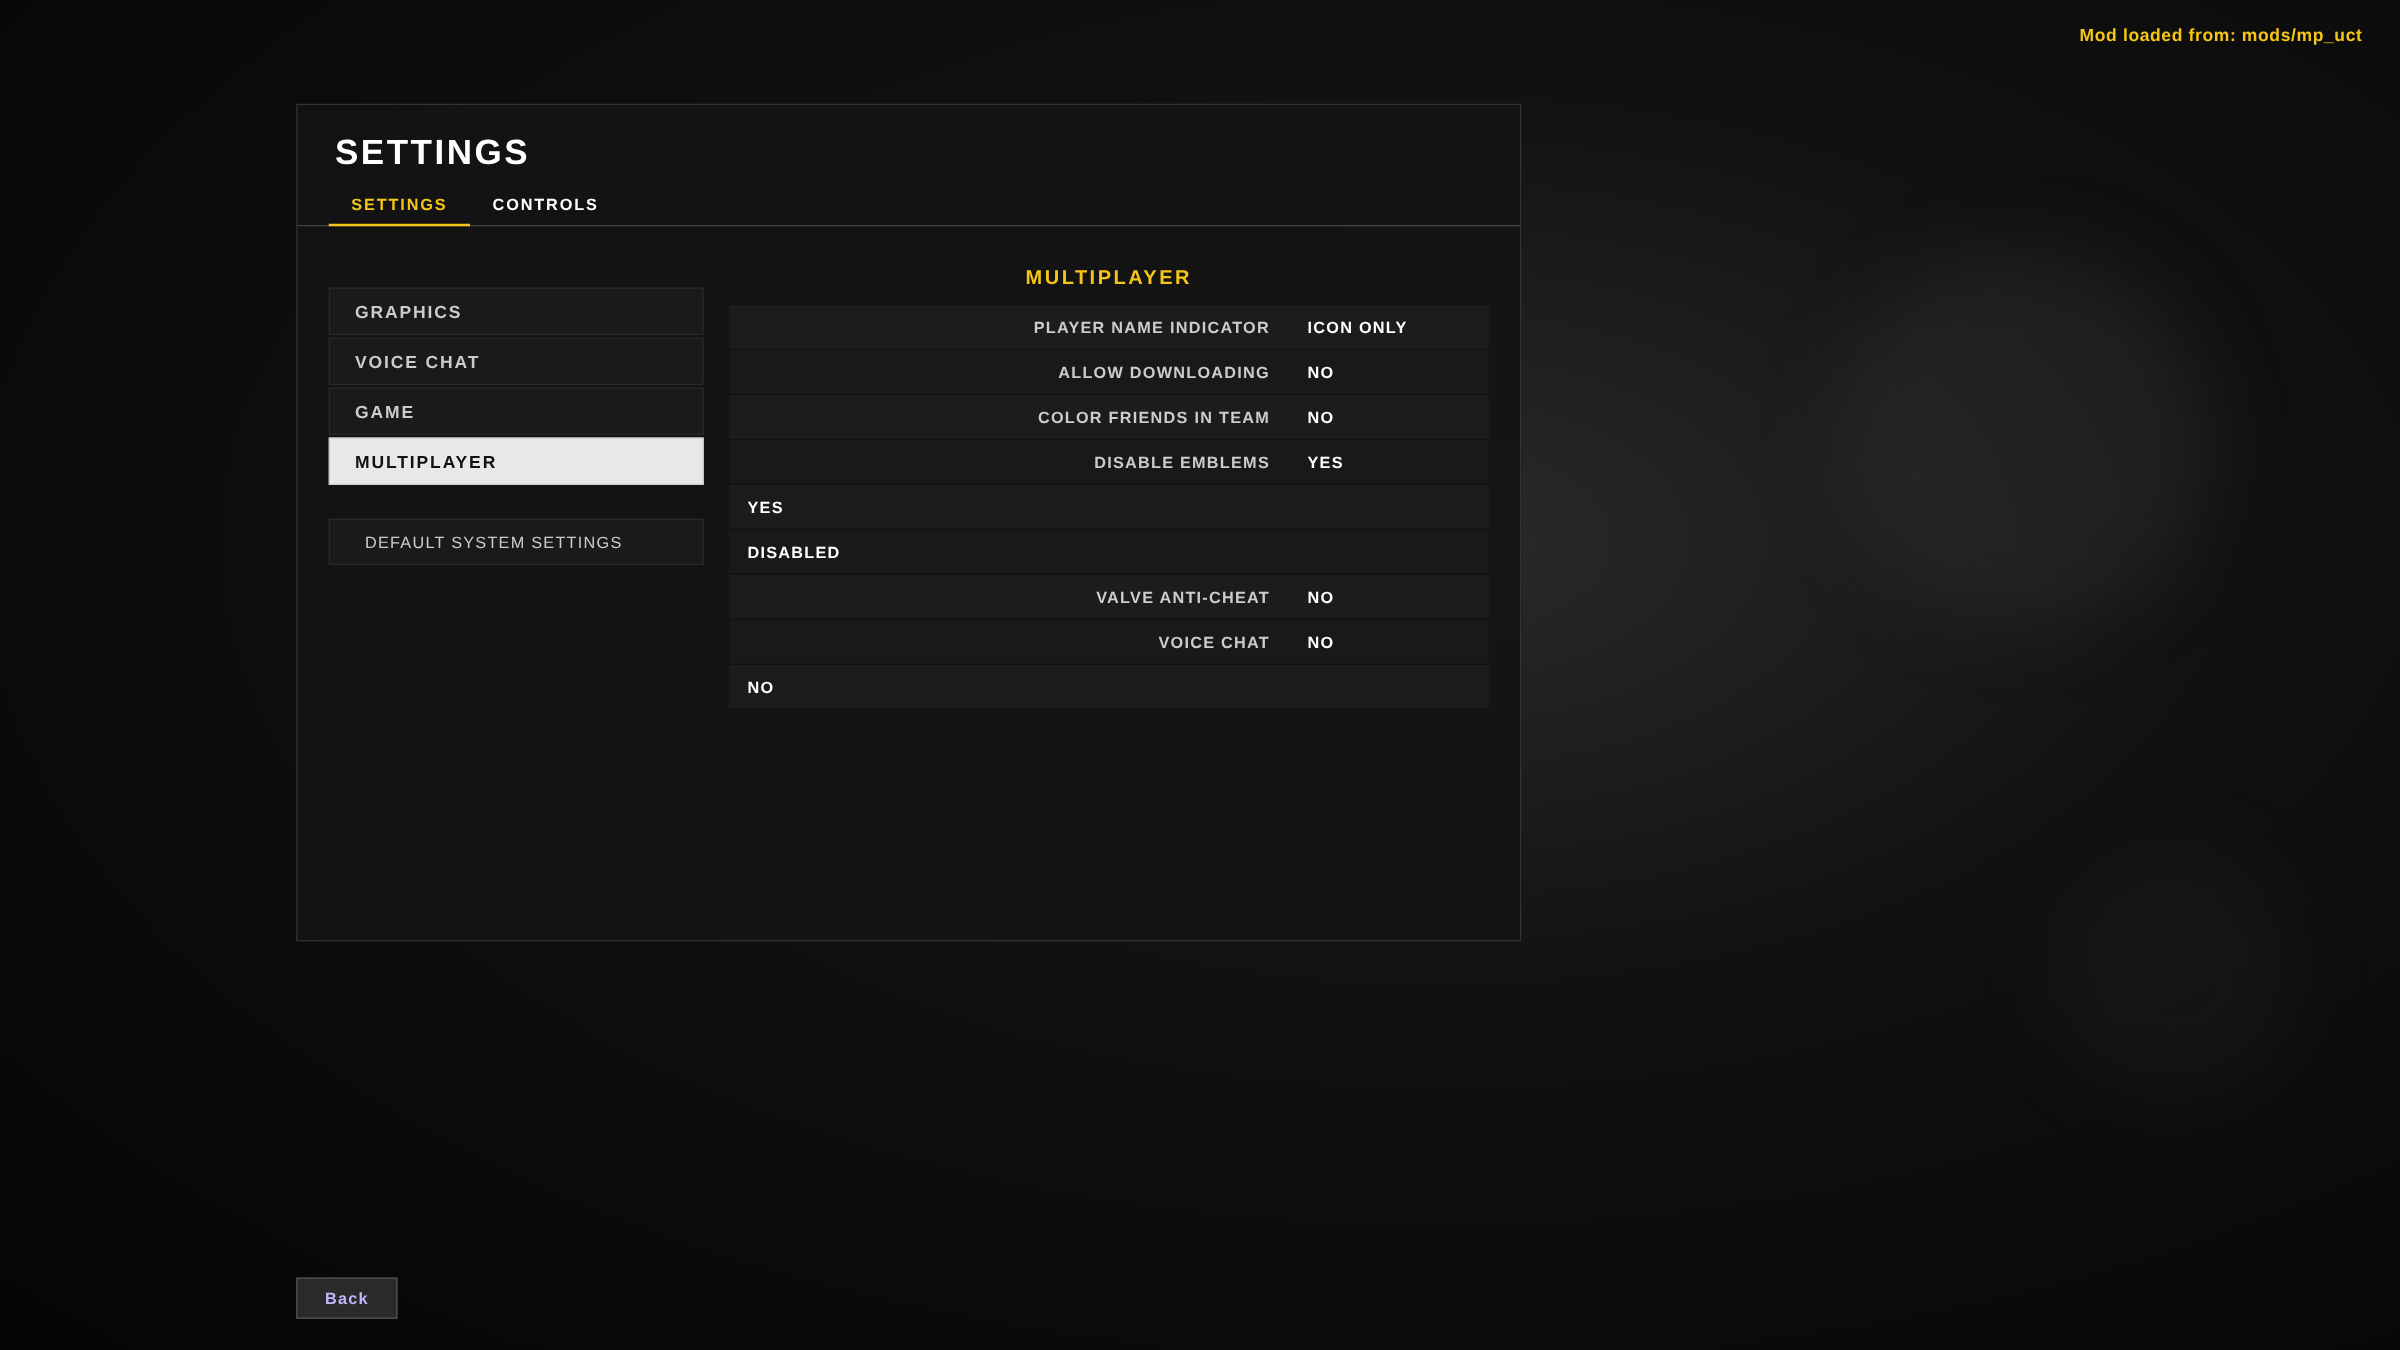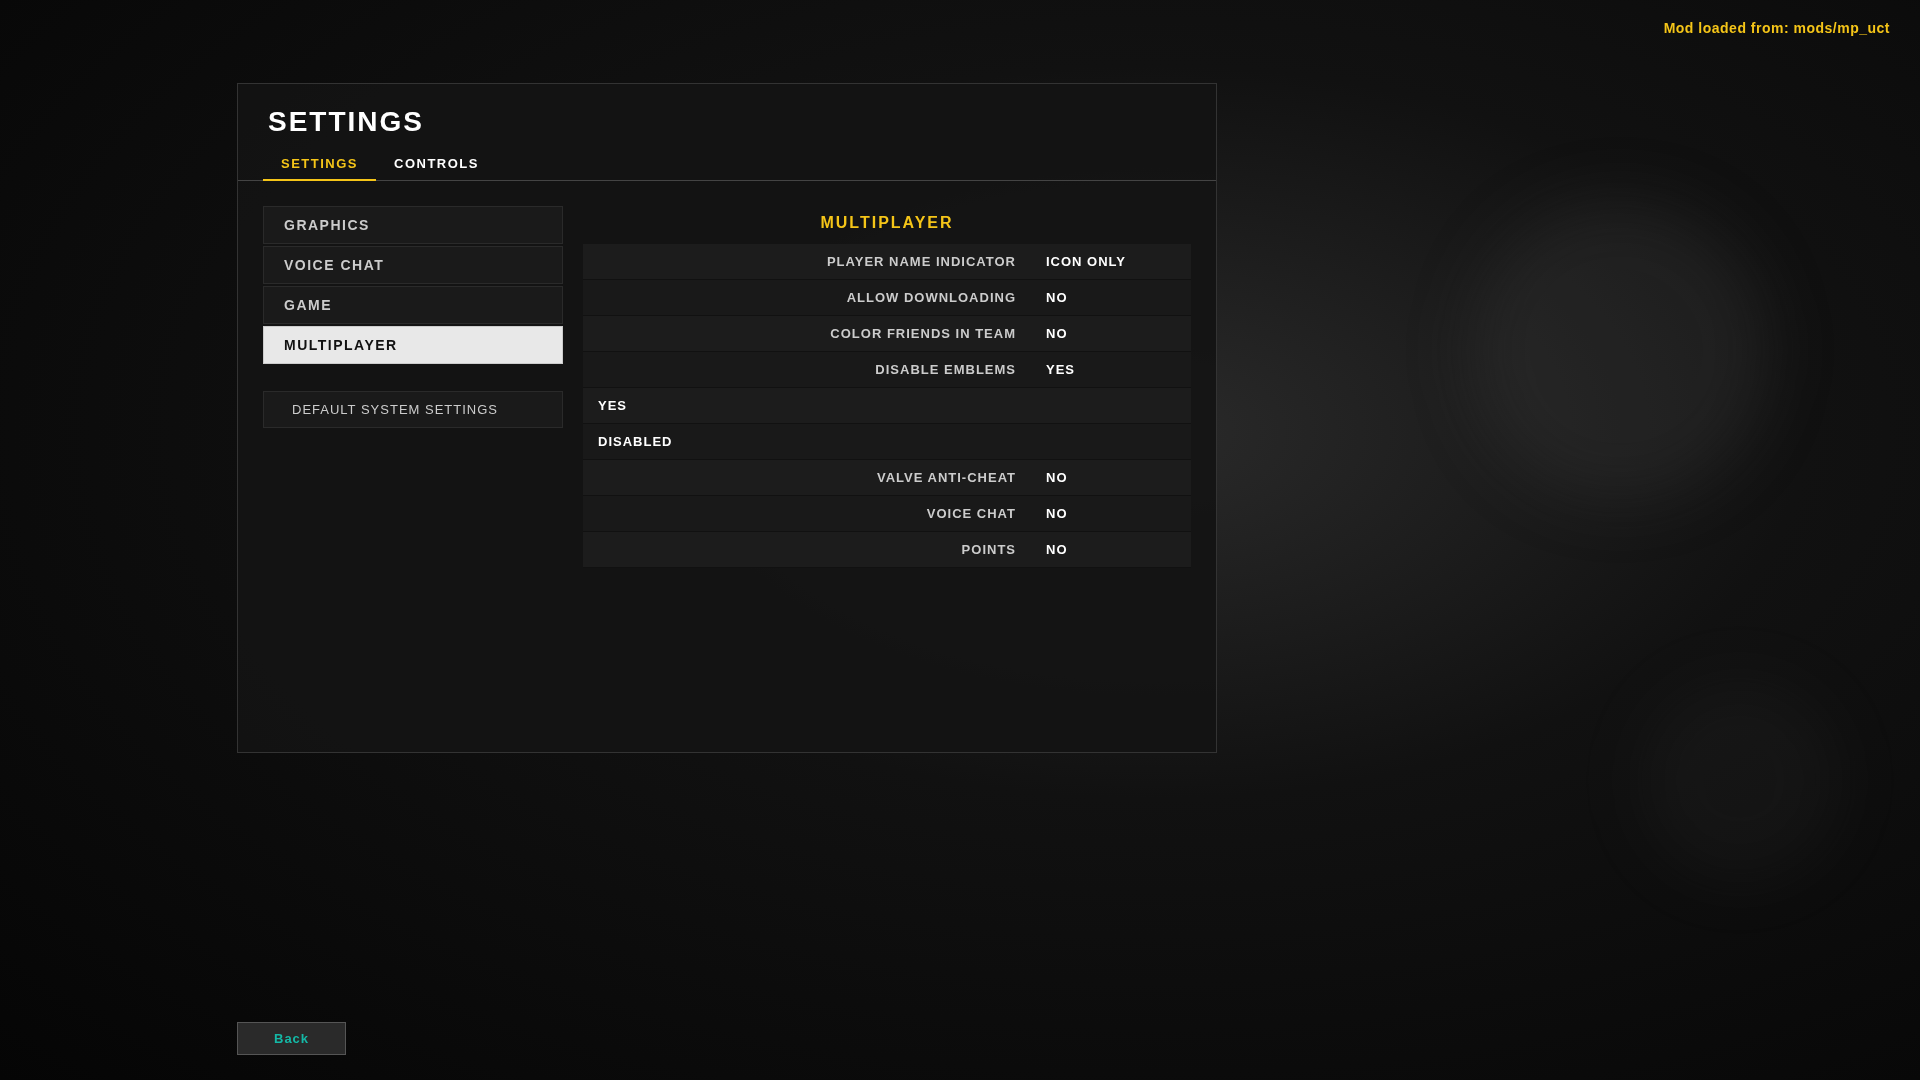--- a/index.html
+++ b/index.html
@@ -85,20 +85,21 @@
     .content {
       display: flex;
       padding: 10px 25px;
       gap: 20px;
     }
 
     
     .sidebar {
       width: 300px;
       flex-shrink: 0;
+      margin-top: 24px;
     }
 
     .sidebar-item {
       display: block;
       width: 100%;
       padding: 10px 20px;
       font-size: 14px;
       font-weight: 900;
       letter-spacing: 1.5px;
       text-transform: uppercase;
@@ -182,26 +183,26 @@
       letter-spacing: 1px;
       text-transform: uppercase;
       color: #ffffff;
     }
 
     
     .back-btn {
       position: absolute;
       bottom: 25px;
       left: 237px;
-      padding: 8px 36px;
+      padding: 8px 22px;
       font-size: 13px;
       font-weight: bold;
       letter-spacing: 1px;
       background: #2a2a2a;
-      color: #14b8a6;
+      color: #c4b5fd;
       border: 1px solid #555;
       cursor: pointer;
       z-index: 10;
     }
 
     
     .bg-blur-el {
       position: absolute;
       background: rgba(60, 60, 60, 0.3);
       border-radius: 50%;
@@ -277,21 +278,20 @@
           <div class="setting-label">VALVE ANTI-CHEAT</div>
           <div class="setting-value">NO</div>
         </div>
 
         <div class="settings-row">
           <div class="setting-label">VOICE CHAT</div>
           <div class="setting-value">NO</div>
         </div>
 
         <div class="settings-row">
-          <div class="setting-label">POINTS</div>
           <div class="setting-value">NO</div>
         </div>
 
       </div>
     </div>
 
   </div>
 </div>
 
 <button class="back-btn">Back</button>

